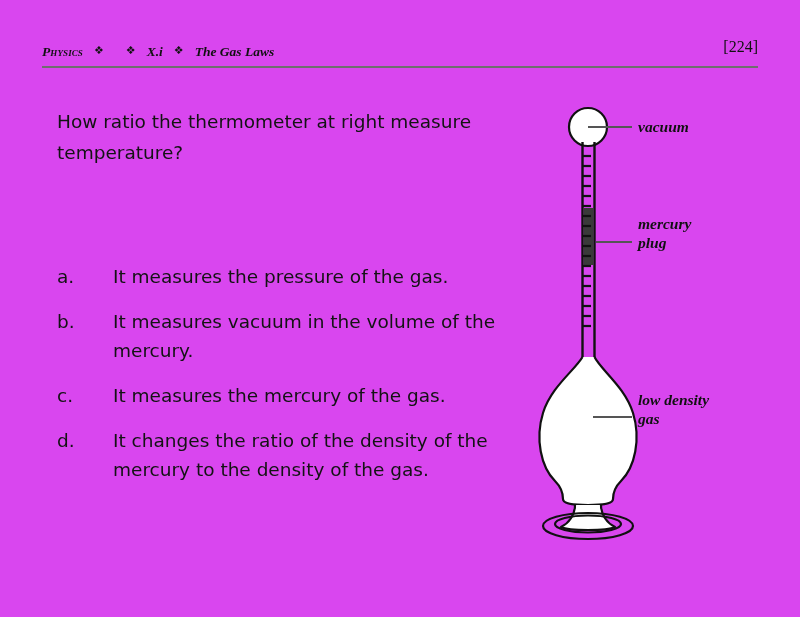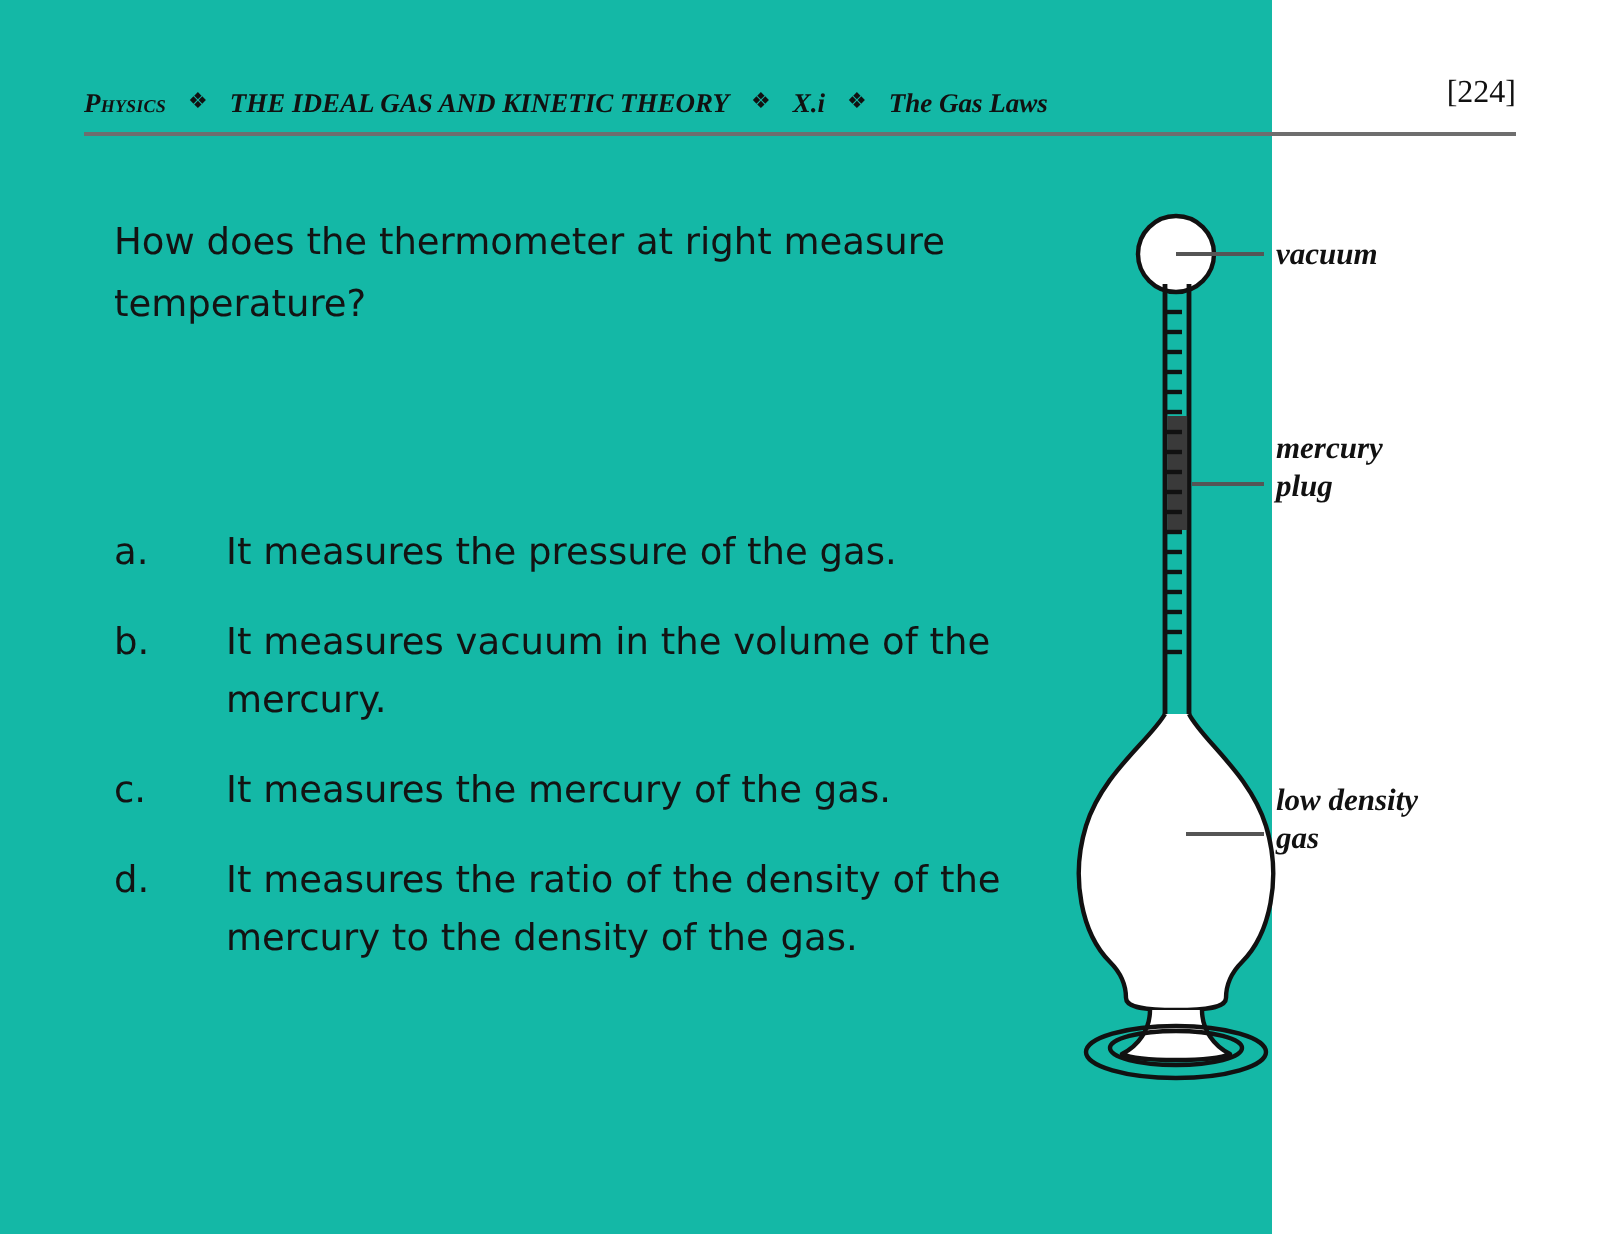--- a/index.html
+++ b/index.html
@@ -8,23 +8,23 @@
   }
   body {
     width: 800px;
     height: 617px;
     background: #ffffff;
     font-family: "Liberation Sans", sans-serif;
     overflow: hidden;
   }
   .slide {
     position: relative;
-    width: 636px;
+    width: 800px;
     height: 617px;
-    background: #14b8a6;
+    background: #d946ef;
   }
 
   
   .header {
     position: absolute;
     left: 42px;
     top: 44px;
     width: 716px;
     height: 24px;
   }
@@ -134,49 +134,48 @@
 </style>
 </head>
 <body>
 
 <div class="slide">
 
   <div class="header">
     <div class="header-inner">
       <span class="hdr-crumb smallcaps">Physics</span>
       <span class="hdr-sep">❖</span>
-      <span class="hdr-crumb">THE IDEAL GAS AND KINETIC THEORY</span>
       <span class="hdr-sep">❖</span>
       <span class="hdr-crumb">X.i</span>
       <span class="hdr-sep">❖</span>
       <span class="hdr-crumb">The Gas Laws</span>
       <span class="hdr-spacer"></span>
     </div>
     <span class="hdr-page">[224]</span>
     <div class="hdr-rule"></div>
   </div>
 
-  <div class="question">How does the thermometer at right measure temperature?</div>
+  <div class="question">How ratio the thermometer at right measure temperature?</div>
 
   <div class="choices">
     <div class="choice">
       <span class="choice-marker">a.</span>
       <span class="choice-text">It measures the pressure of the gas.</span>
     </div>
     <div class="choice">
       <span class="choice-marker">b.</span>
       <span class="choice-text">It measures vacuum in the volume of the mercury.</span>
     </div>
     <div class="choice">
       <span class="choice-marker">c.</span>
       <span class="choice-text">It measures the mercury of the gas.</span>
     </div>
     <div class="choice">
       <span class="choice-marker">d.</span>
-      <span class="choice-text">It measures the ratio of the density of the mercury to the density of the gas.</span>
+      <span class="choice-text">It changes the ratio of the density of the mercury to the density of the gas.</span>
     </div>
   </div>
 
   <div class="diagram">
     <svg width="260" height="450" viewBox="0 0 260 450" xmlns="http://www.w3.org/2000/svg">
 
       <circle cx="77" cy="32" r="19" fill="#ffffff" stroke="#111111" stroke-width="2.2"></circle>
 
       <line x1="71.5" y1="47" x2="71.5" y2="262" stroke="#111111" stroke-width="2.4"></line>
       <line x1="83.5" y1="47" x2="83.5" y2="262" stroke="#111111" stroke-width="2.4"></line>

